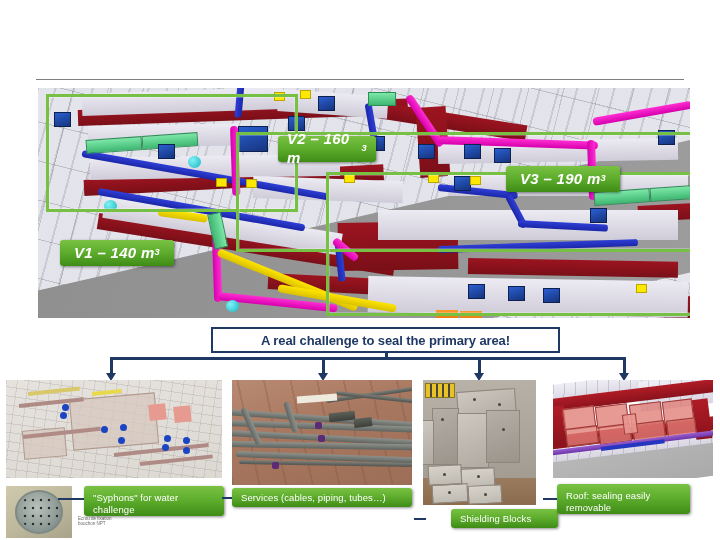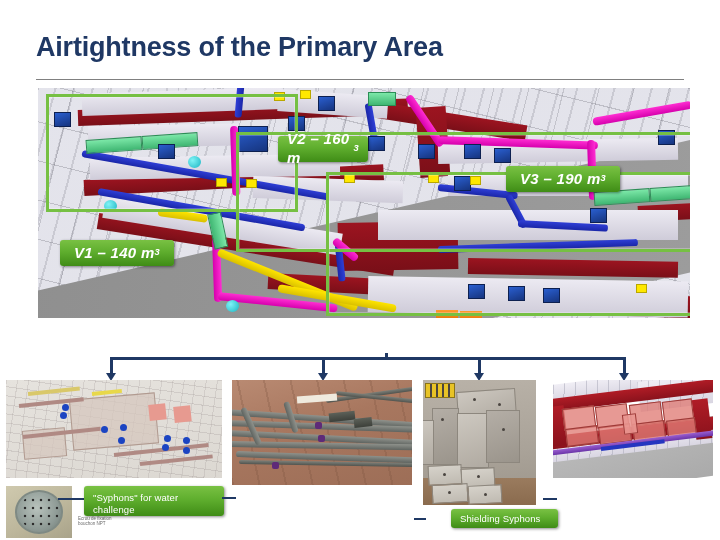--- a/index.html
+++ b/index.html
@@ -289,21 +289,20 @@
   }
 
   
   .stub { position:absolute; height:2px; background:#1f3864; }
 </style>
 </head>
 <body>
 
 <div id="slide">
 
-  <div class="title">Airtightness of the Primary Area</div>
   <div class="title-rule"></div>
 
   <div class="main-img">
     <div class="cad-base"></div>
     <div class="cad-grid"></div>
     <div class="floor-grey"></div>
 
     <div class="dark-red" style="left:40px; top:22px; width:330px; transform:rotate(-2deg);"></div>
     <div class="dark-red" style="left:340px; top:14px; width:150px; transform:rotate(9deg);"></div>
     <div class="dark-red" style="left:46px; top:92px; width:300px; transform:rotate(-3deg);"></div>
@@ -388,35 +387,38 @@
     <div class="cyan-blob" style="left:150px; top:68px;"></div>
     <div class="cyan-blob" style="left:188px; top:212px;"></div>
     <div class="orange-blk" style="left:398px; top:222px;"></div>
     <div class="orange-blk" style="left:422px; top:223px;"></div>
 
     <div class="zone" style="left:8px; top:6px; width:252px; height:118px;"></div>
     <div class="zone" style="left:198px; top:44px; width:470px; height:120px;"></div>
     <div class="zone" style="left:288px; top:84px; width:372px; height:144px;"></div>
   </div>
 
-  <div class="glabel vol" style="left:278px; top:136px; width:90px; height:26px;">
+  <div class="glabel vol" style="left:278px; top:136px; width:98px; height:26px;">
     <span>V2 – 160 m</span>
       <sup class="cube">3</sup>
   </div>
 
   <div class="glabel vol" style="left:506px; top:166px; width:114px; height:26px;">
     <span>V3 – 190 m</span>
       <sup class="cube">3</sup>
   </div>
 
   <div class="glabel vol" style="left:60px; top:240px; width:114px; height:26px;">
     <span>V1 – 140 m</span>
       <sup class="cube">3</sup>
   </div>
 
+  <div class="callout">
+    <span>A real challenge to seal the primary area!</span>
+  </div>
 
   <div class="stem" style="left:385px; top:353px; height:5px;"></div>
   <div class="hline" style="left:110px; top:357px; width:516px; height:3px;"></div>
 
   <div class="vline" style="left:110px; top:357px; height:17px;"></div>
   <div class="arrow-head" style="left:106px; top:373px;"></div>
 
   <div class="vline" style="left:322px; top:357px; height:17px;"></div>
   <div class="arrow-head" style="left:318px; top:373px;"></div>
 
@@ -478,20 +480,23 @@
     <div class="cable" style="left:30%; top:18%; width:18%; transform:rotate(72deg);"></div>
     <div class="cable-conn" style="left:54%; top:30%;"></div>
     <div class="cable-conn" style="left:68%; top:36%; width:18px;"></div>
     <div class="cable-tag" style="left:36%; top:14%;"></div>
     <div class="cable-violet" style="left:46%; top:40%;"></div>
     <div class="cable-violet" style="left:48%; top:52%;"></div>
     <div class="cable-violet" style="left:22%; top:78%;"></div>
   </div>
 
   <div class="stub" style="left:222px; top:497px; width:14px;"></div>
+  <div class="glabel small" style="left:232px; top:488px; width:180px; height:19px;">
+    <span>Services (cables, piping, tubes…)</span>
+  </div>
 
   <div class="photo" style="left:423px; top:380px; width:113px; height:125px;">
     <div class="blocks-base"></div>
     <div class="blocks-rail"></div>
     <div class="block" style="left:30%; top:8%; width:52%; height:22%; transform:rotate(-4deg);"></div>
     <div class="block dark" style="left:8%; top:22%; width:24%; height:46%;"></div>
     <div class="block" style="left:30%; top:26%; width:28%; height:44%;"></div>
     <div class="block dark" style="left:56%; top:24%; width:30%; height:42%;"></div>
     <div class="block" style="left:-4%; top:32%; width:14%; height:36%;"></div>
     <div class="blocks-dirt"></div>
@@ -504,21 +509,21 @@
     <div class="block-hole" style="left:22%; top:89%;"></div>
     <div class="block-hole" style="left:54%; top:90%;"></div>
     <div class="block-hole" style="left:44%; top:14%;"></div>
     <div class="block-hole" style="left:66%; top:18%;"></div>
     <div class="block-hole" style="left:16%; top:30%;"></div>
     <div class="block-hole" style="left:70%; top:38%;"></div>
   </div>
 
   <div class="stub" style="left:414px; top:518px; width:12px;"></div>
   <div class="glabel small" style="left:451px; top:509px; width:107px; height:19px;">
-    <span>Shielding Syphons</span>
+    <span>Shielding Blocks</span>
   </div>
 
   <div class="photo" style="left:553px; top:380px; width:160px; height:98px; background:#ffffff;">
     <div class="roof-base"></div>
     <div class="roof-grey"></div>
     <div class="roof-pale" style="left:-6%; top:6%; width:120%; transform:rotate(-7deg);"></div>
     <div class="roof-pale" style="left:-4%; top:66%; width:120%; transform:rotate(-7deg);"></div>
     <div class="roof-pale" style="left:54%; top:2%; width:60%; height:30px; transform:rotate(-7deg);"></div>
     <div class="roof-wall" style="left:-6%; top:20%; width:122%; transform:rotate(-7deg);"></div>
     <div class="roof-wall" style="left:-4%; top:58%; width:122%; transform:rotate(-7deg);"></div>
@@ -531,14 +536,18 @@
     <div class="roof-panel" style="left:8%; top:48%; width:20%; height:18%; transform:rotate(-7deg);"></div>
     <div class="roof-panel" style="left:29%; top:46%; width:20%; height:18%; transform:rotate(-7deg);"></div>
     <div class="roof-panel" style="left:50%; top:43%; width:20%; height:18%; transform:rotate(-7deg);"></div>
     <div class="roof-panel" style="left:71%; top:40%; width:18%; height:18%; transform:rotate(-7deg);"></div>
     <div class="roof-panel" style="left:44%; top:35%; width:9%; height:20%; transform:rotate(-7deg); background:rgba(233,150,144,0.9);"></div>
     <div class="roof-violet" style="left:-4%; top:72%; width:118%; transform:rotate(-7deg);"></div>
     <div class="roof-blue" style="left:30%; top:68%; width:40%; transform:rotate(-7deg);"></div>
   </div>
 
   <div class="stub" style="left:543px; top:498px; width:14px;"></div>
+  <div class="glabel small twoline" style="left:557px; top:484px; width:133px; height:30px; flex-direction:column;">
+    <span>Roof: sealing easily</span>
+    <span>removable</span>
+  </div>
 
 </div>
 
 </body></html>

